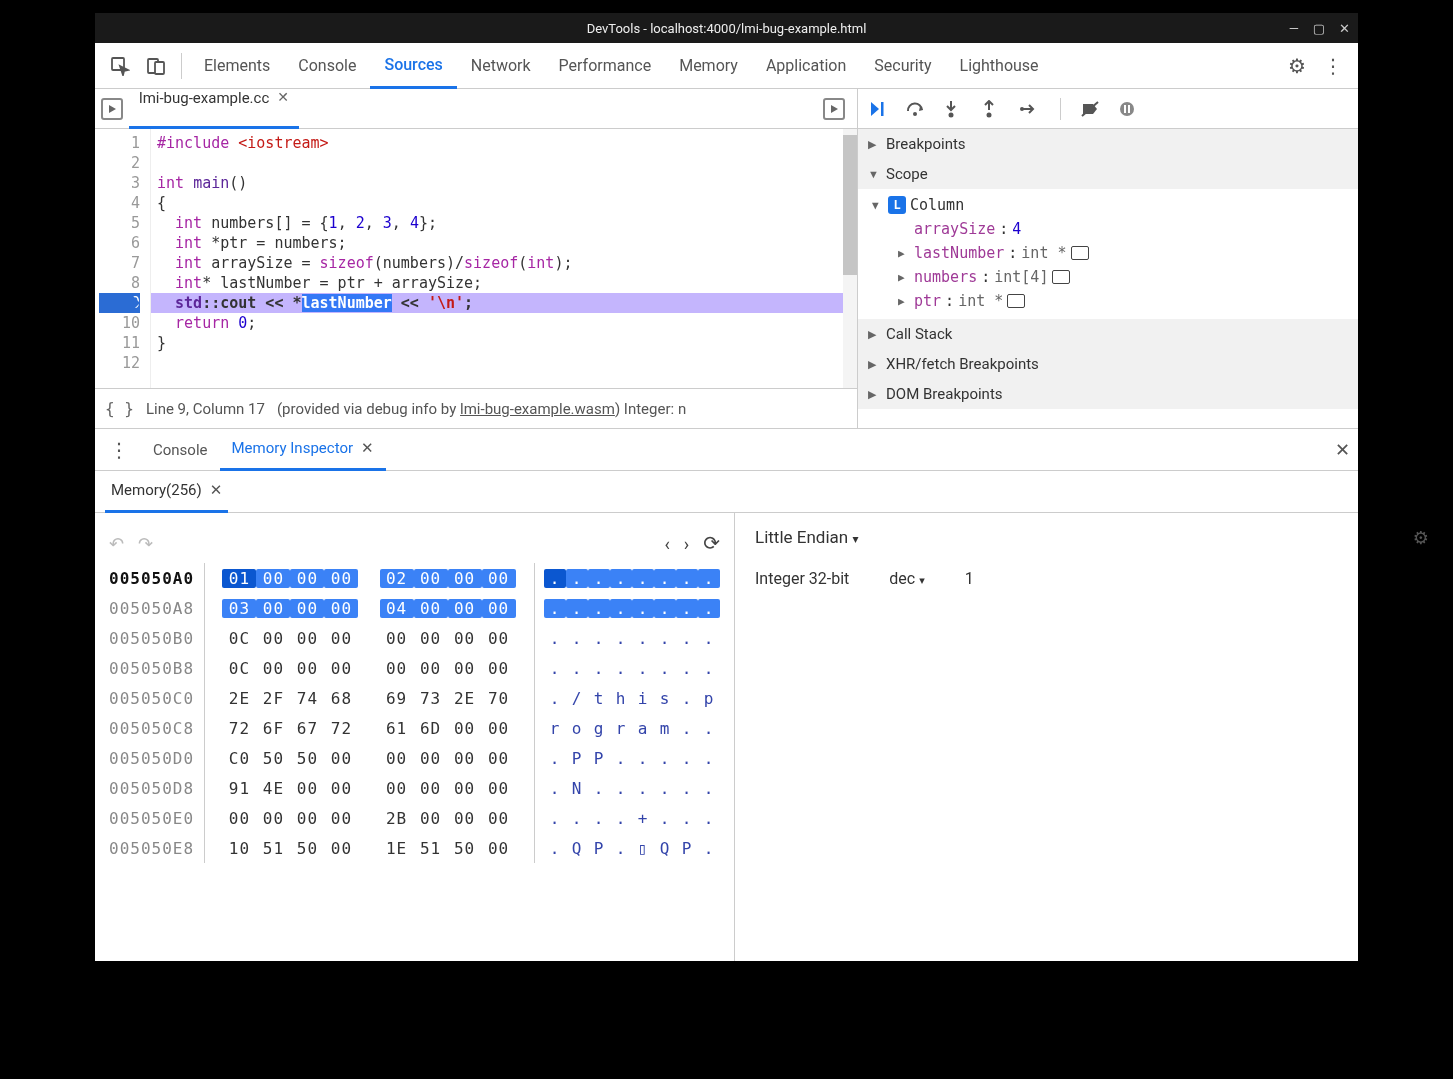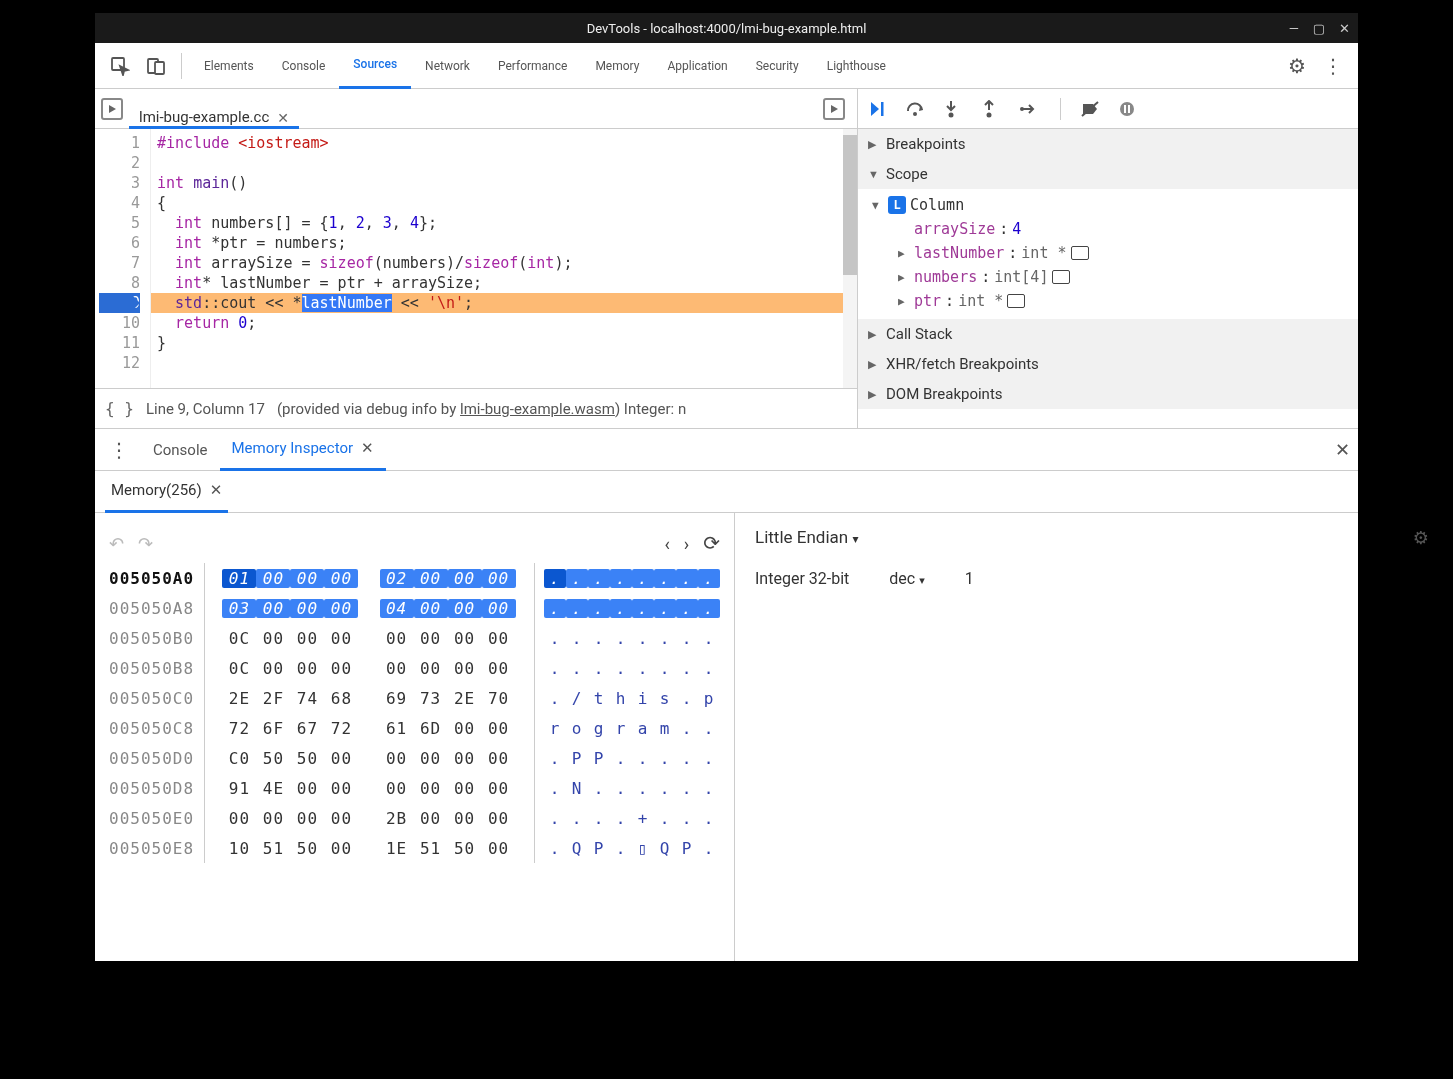--- a/index.html
+++ b/index.html
@@ -3,37 +3,37 @@
 <meta charset="utf-8">
 <style>
 * { box-sizing: border-box; margin: 0; padding: 0; }
 body { font-family: "Segoe UI", Roboto, -apple-system, sans-serif; font-size: 14px; background:#000; color:#333; overflow:hidden; }
 .window { background:#fff; width:1265px; height:950px; margin:12px auto; display:flex; flex-direction:column; border:1px solid #000;}
 .titlebar { background:#1a1a1a; color:#eee; height:30px; display:flex; align-items:center; justify-content:center; position:relative; font-size:13px;}
 .titlebar .wbtns { position:absolute; right:8px; display:flex; gap:14px; color:#ccc; font-size:13px;}
 .tabstrip { height:46px; border-bottom:1px solid #ccc; display:flex; align-items:center; padding:0 8px; gap:2px;}
 .tabstrip .iconbtn { width:34px; height:34px; display:flex; align-items:center; justify-content:center; color:#555; cursor:pointer;}
 .tabstrip .sep { width:1px; height:26px; background:#ccc; margin:0 6px;}
-.tabstrip .tab { padding:0 14px; height:46px; display:flex; align-items:center; color:#555; font-size:12px; cursor:pointer;}
+.tabstrip .tab { padding:0 14px; height:46px; display:flex; align-items:center; color:#555; font-size:16px; cursor:pointer;}
 .tabstrip .tab.active { color:#1a73e8; border-bottom:3px solid #1a73e8; font-weight:500;}
 .tabstrip .spacer { flex:1; }
 .mainrow { display:flex; height:340px; border-bottom:1px solid #ccc;}
 .left { flex:1; display:flex; flex-direction:column; border-right:1px solid #ccc; min-width:0;}
 .filetabs { height:40px; border-bottom:1px solid #ccc; display:flex; align-items:center; padding:0 6px; gap:6px;}
-.filetab { display:flex; align-items:flex-end; gap:8px; padding:0 10px; height:40px; border-bottom:3px solid #1a73e8; font-size:15px;}
+.filetab { display:flex; align-items:flex-start; gap:8px; padding:0 10px; height:40px; border-bottom:3px solid #1a73e8; font-size:15px;}
 .filetab .x { color:#666; font-size:14px;}
 .playicon { width:22px; height:22px; border:2px solid #888; border-radius:3px; display:flex; align-items:center; justify-content:center;}
 .code { flex:1; display:flex; font-family:ui-monospace,Menlo,Consolas,monospace; font-size:15px; position:relative; overflow:hidden;}
 .gutter { width:56px; text-align:right; padding:4px 10px 4px 4px; color:#999; background:#fff; border-right:1px solid #eee;}
 .gutter div { height:20px; line-height:20px;}
 .gutter .cur { background:#2b6cd4; color:#fff; position:relative;}
 .gutter .cur::after{content:""; position:absolute; right:-10px; top:0; border:10px solid transparent; border-left-color:#2b6cd4;}
 .codebody { flex:1; padding:4px 0; white-space:pre; }
 .codebody .ln { height:20px; line-height:20px; padding-left:6px;}
-.codebody .curln { background:#fdba74;}
+.codebody .curln { background:#c4b5fd;font-weight:bold;}
 .kw{color:#a626a4;} .str{color:#c41a16;} .num{color:#1c00cf;} .fn{color:#5c2699;} .typ{color:#a626a4;}
 .sel{background:#3478f6; color:#fff;}
 .vscroll { width:14px; background:#f4f4f4;}
 .vscroll .thumb{ background:#c5c5c5; height:140px; margin-top:6px;}
 .statusline { height:40px; border-top:1px solid #ccc; display:flex; align-items:center; gap:12px; padding:0 10px; font-size:15px; color:#555; overflow:hidden; white-space:nowrap;}
 .statusline .braces{font-family:monospace; font-size:16px; color:#666;}
 .statusline a{color:#555; text-decoration:underline;}
 .right { width:500px; display:flex; flex-direction:column; overflow:hidden;}
 .dbgtoolbar { height:40px; border-bottom:1px solid #ccc; display:flex; align-items:center; padding:0 10px; gap:18px;}
 .dbgtoolbar .ico{ color:#555; width:20px; text-align:center; font-size:17px;}
@@ -63,21 +63,21 @@
 .memnav .navbtn{color:#444;font-size:18px;cursor:pointer;}
 .memnav .refresh{margin-left:auto;color:#444;font-size:20px;}
 .pill{display:inline-block;border:1px solid #7aa7e0;border-radius:6px;padding:4px 10px;margin:10px 0;font-family:monospace;font-size:15px;background:#eaf2fd;}
 .pill .vname{color:#9f3a97;}
 .hextbl{font-family:ui-monospace,Menlo,Consolas,monospace;font-size:16px;letter-spacing:1px;}
 .hextbl .hrow{display:flex;align-items:center;height:30px;gap:0;}
 .hextbl .addr{width:96px;color:#888;}
 .hextbl .addr.bold{color:#111;font-weight:bold;}
 .hextbl .hgroup{display:flex;gap:0px;padding:0 8px;}
 .hextbl .byte{width:34px;text-align:center;}
-.hextbl .hl{background:#3b82f6;color:#fff;border-radius:2px;font-style:italic;}
+.hextbl .hl{background:#3b82f6;color:#fff;border-radius:2px;}
 .hextbl .hl.first{background:#0b57d0;}
 .hextbl .vsep{width:1px;background:#ccc;align-self:stretch;margin:0 10px;}
 .hextbl .ascii{display:flex;gap:0;}
 .hextbl .ac{width:22px;text-align:center;color:#34a;}
 .hextbl .ac.hl{background:#3b82f6;color:#fff;border-radius:2px;}
 .hextbl .ac.hl.first{background:#0b57d0;}
 .hextbl .gg{width:14px;}
 .memright{flex:1;padding:14px 20px;}
 .memright .row1{display:flex;gap:8px;font-size:17px;}
 .memright .gear{float:right;position:absolute;right:24px;color:#555;font-size:18px;}

